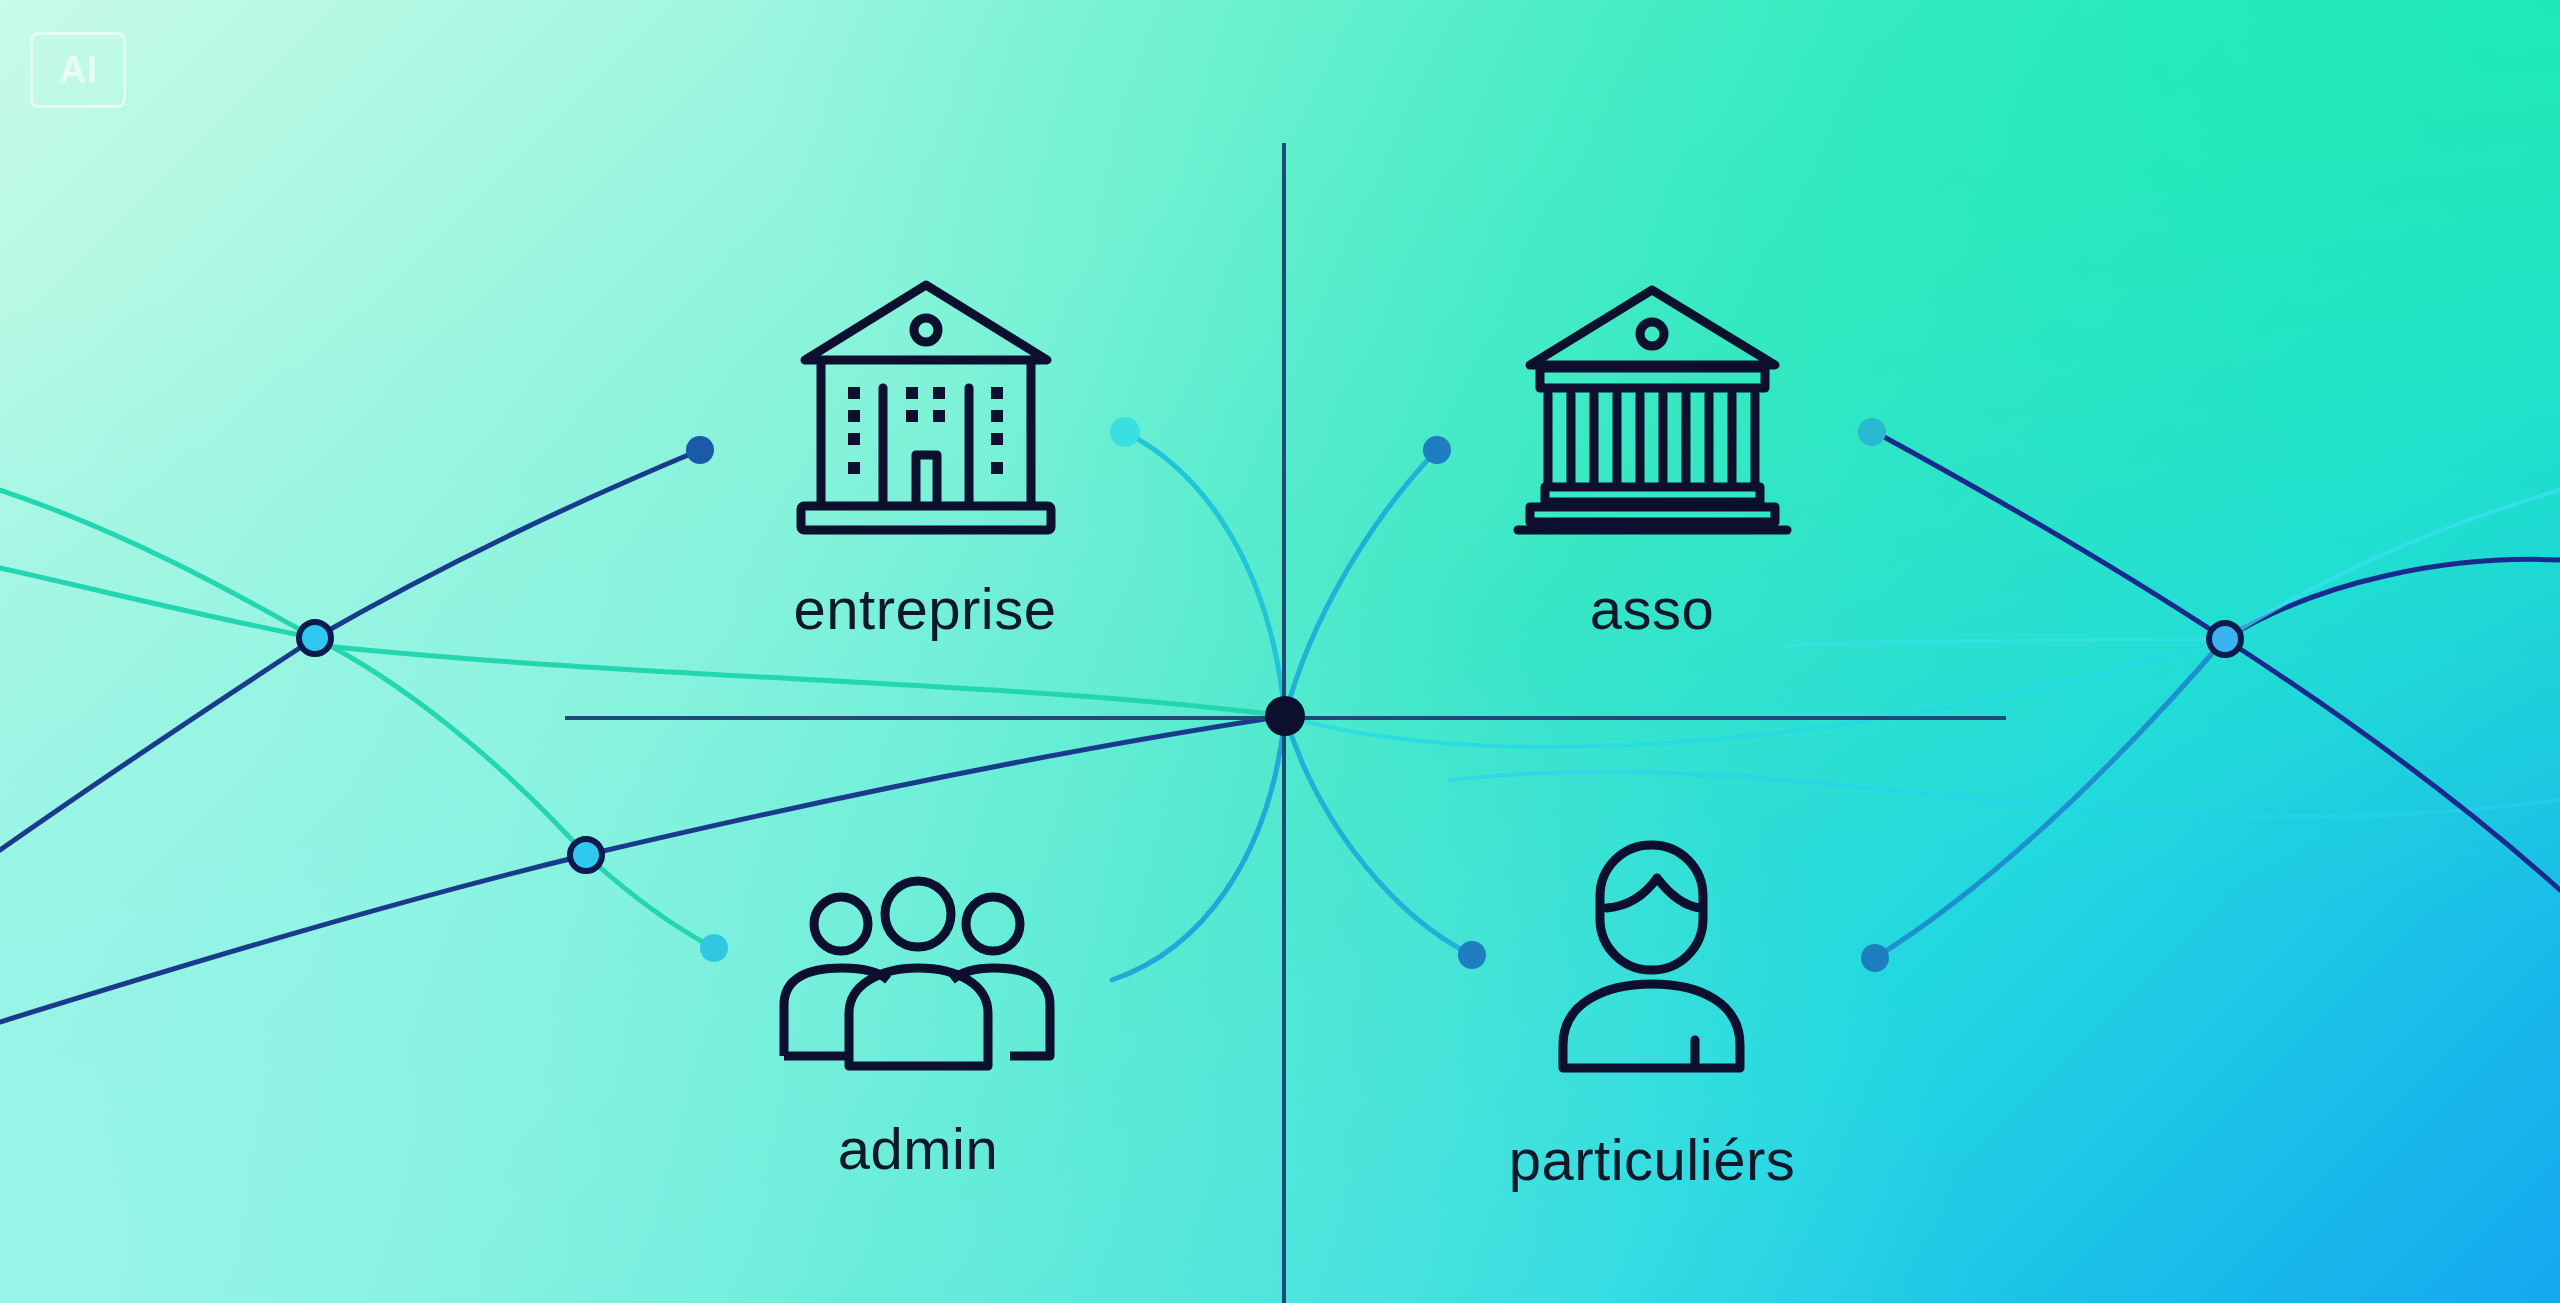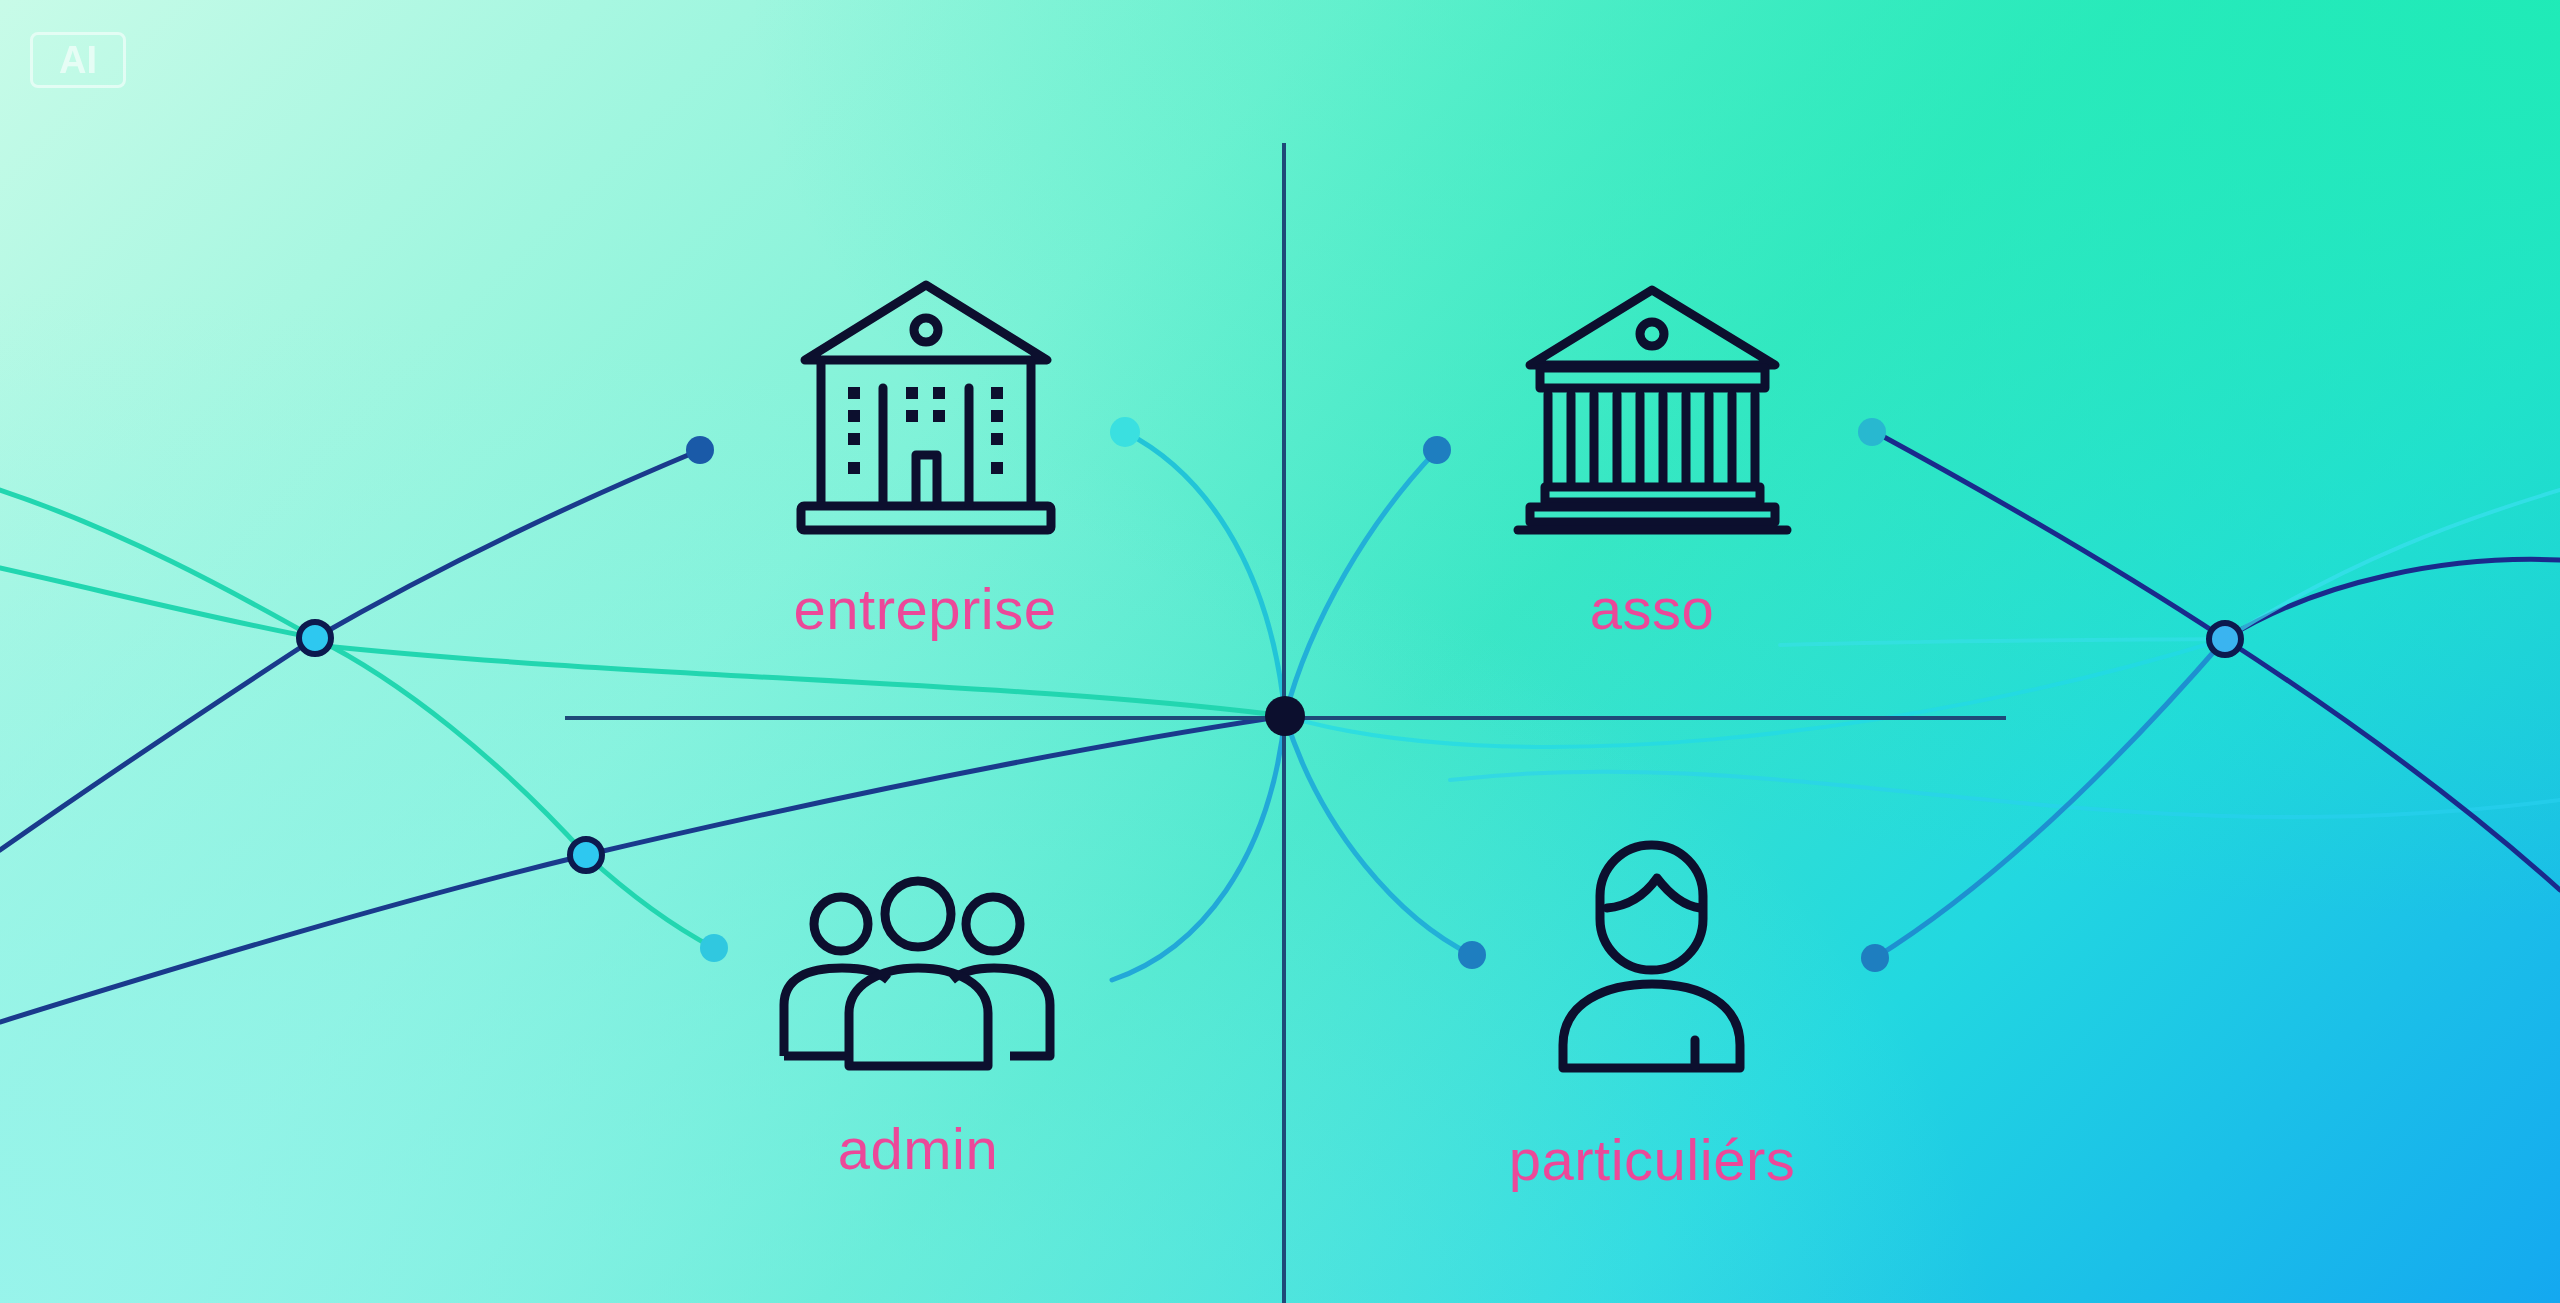--- a/index.html
+++ b/index.html
@@ -10,28 +10,28 @@
     }
     .overlay {
       position: absolute; inset: 0;
       background:
         radial-gradient(ellipse at 0% 100%, rgba(156,244,238,0.85) 0%, rgba(156,244,238,0) 55%),
         radial-gradient(ellipse at 100% 0%, rgba(30,236,180,0.9) 0%, rgba(30,236,180,0) 50%);
       pointer-events: none;
     }
     svg.diagram { position: absolute; left: 0; top: 0; }
     .badge {
-      position: absolute; left: 30px; top: 32px; width: 96px; height: 56px;
+      position: absolute; left: 30px; top: 32px; width: 96px; height: 76px;
       border: 3px solid rgba(255,255,255,0.55); border-radius: 8px;
       display: flex; align-items: center; justify-content: center;
       color: rgba(255,255,255,0.6); font-size: 38px; font-weight: bold;
       box-sizing: border-box;
     }
     .label {
-      position: absolute; color: #ec4899; font-size: 58px;
+      position: absolute; color: #0f172a; font-size: 58px;
       transform: translateX(-50%); white-space: nowrap; letter-spacing: 0.5px;
     }
   </style>
 </head>
 <body>
 
 <div class="overlay"></div>
 
 <svg class="diagram" width="2560" height="1303" viewBox="0 0 2560 1303">
 

